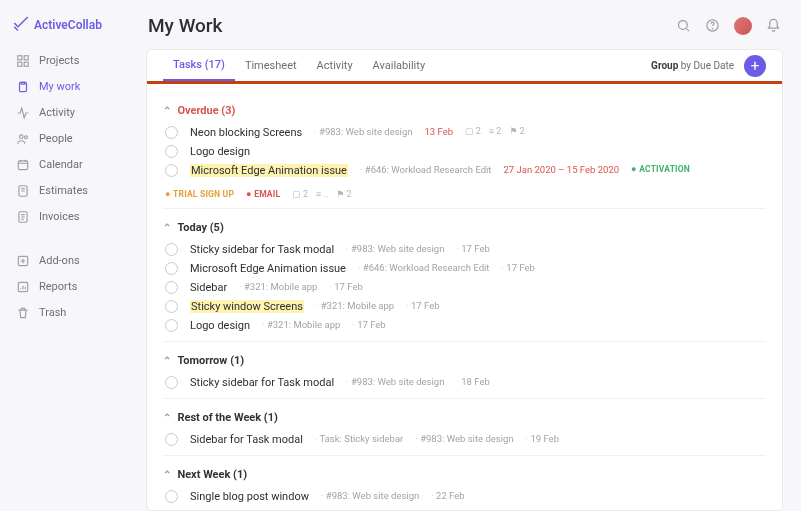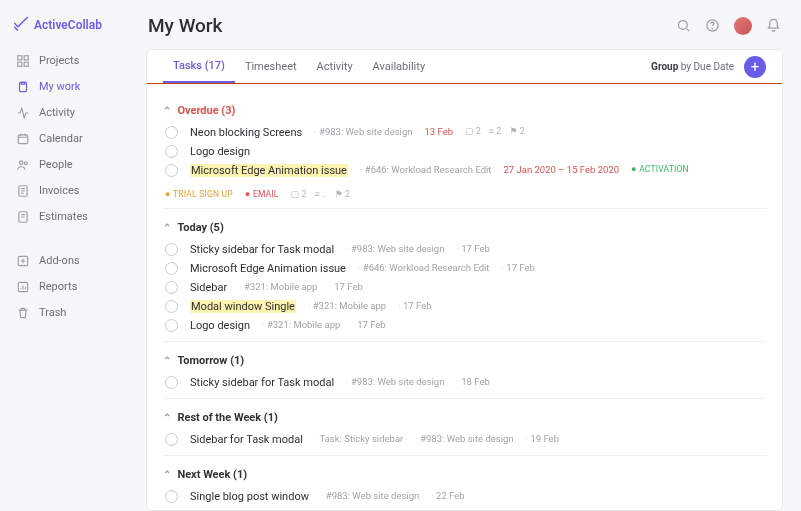--- a/index.html
+++ b/index.html
@@ -13,42 +13,42 @@
   .nav-item .ico{width:14px;height:14px;display:inline-flex;align-items:center;justify-content:center;color:#9ca0a6}
   .nav-item.active .ico{color:#6b5ce7}
   .nav-gap{height:14px}
   .main{flex:1;padding:14px 18px 0 6px;display:flex;flex-direction:column;min-width:0}
   .topbar{display:flex;align-items:center;justify-content:space-between;padding:0 2px 12px}
   .title{font-size:19px;font-weight:500;color:#2d2f33}
   .topicons{display:flex;align-items:center;gap:14px}
   .topicons .ico{color:#9ca0a6;width:15px;height:15px}
   .avatar{width:18px;height:18px;border-radius:50%;background:linear-gradient(135deg,#d77,#c55);display:inline-block}
   .panel{background:#fff;border:1px solid #e9e9ec;border-radius:6px;flex:1;display:flex;flex-direction:column;overflow:hidden}
-  .tabs{display:flex;align-items:center;border-bottom:1px solid #c2410c;padding:0 16px;height:34px;font-size:11px;color:#6b6f76}
+  .tabs{display:flex;align-items:center;border-bottom:3px solid #c2410c;padding:0 16px;height:34px;font-size:11px;color:#6b6f76}
   .tab{padding:0 10px;height:100%;display:flex;align-items:center;cursor:pointer}
   .tab.active{color:#6b5ce7;border-bottom:2px solid #6b5ce7;font-weight:500}
   .tabs-spacer{flex:1}
   .groupby{font-size:10px;color:#6b6f76}
   .groupby b{font-weight:700;color:#3a3c40}
   .plusbtn{width:22px;height:22px;border-radius:50%;background:#6b5ce7;color:#fff;display:flex;align-items:center;justify-content:center;margin-left:10px;font-size:15px;cursor:pointer}
   .content{flex:1;overflow-y:auto;padding:8px 16px 20px}
   .content::-webkit-scrollbar{width:6px}
   .content::-webkit-scrollbar-thumb{background:#d8d8dd;border-radius:3px}
   .section{padding:8px 0 6px;border-bottom:1px solid #f0eff2}
   .sec-head{display:flex;align-items:center;gap:6px;padding:4px 0 6px;font-size:11px;font-weight:700}
   .sec-head .chev{color:#9ca0a6;font-size:10px}
   .sec-head.overdue{color:#d9534f}
   .task{display:flex;align-items:flex-start;gap:12px;padding:3px 0 3px 2px;font-size:10.5px;flex-wrap:wrap}
   .chk{width:13px;height:13px;border:1.5px solid #c8c8ce;border-radius:50%;flex:0 0 13px;cursor:pointer}
   .tname{color:#2d2f33;font-size:11px}
   .hl{background:#fff3b0;padding:0 1px}
   .meta{color:#a2a3a8;font-size:9.5px}
   .meta.sep::before{content:"· ";color:#c8c8ce}
   .due-red{color:#d9534f;font-size:9.5px}
-  .lbl{font-size:8.5px;font-weight:400;letter-spacing:.2px}
+  .lbl{font-size:8.5px;font-weight:700;letter-spacing:.2px}
   .lbl::before{content:"● ";font-size:9px}
   .lbl.green{color:#3fb36a}
   .lbl.orange{color:#e6a03a}
   .lbl.red{color:#d9534f}
   .badges{display:flex;align-items:center;gap:8px;color:#b4b5bb;font-size:9px}
   .badges span{display:inline-flex;align-items:center;gap:2px}
   svg{display:block}
 </style>
 </head>
 <body>
@@ -87,53 +87,53 @@
       <span class="ico">
             <svg viewBox="0 0 24 24" width="14" height="14" fill="none" stroke="currentColor" stroke-width="2">
               <path d="M3 12h4l3-8 4 16 3-8h4"></path>
             </svg>
           </span>
       <span>Activity</span>
     </div>
     <div class="nav-item ">
       <span class="ico">
             <svg viewBox="0 0 24 24" width="14" height="14" fill="none" stroke="currentColor" stroke-width="2">
-              <rect x="4" y="5" width="16" height="15" rx="2"></rect>
-              <path d="M4 9h16M8 3v4M16 3v4"></path>
-            </svg>
-          </span>
-      <span>Calendar</span>
-    </div>
-    <div class="nav-item ">
-      <span class="ico">
-            <svg viewBox="0 0 24 24" width="14" height="14" fill="none" stroke="currentColor" stroke-width="2">
               <circle cx="9" cy="8" r="3"></circle>
               <path d="M3 20c0-3 3-5 6-5s6 2 6 5"></path>
               <circle cx="17" cy="9" r="2.5"></circle>
             </svg>
           </span>
       <span>People</span>
     </div>
     <div class="nav-item ">
       <span class="ico">
             <svg viewBox="0 0 24 24" width="14" height="14" fill="none" stroke="currentColor" stroke-width="2">
+              <rect x="4" y="5" width="16" height="15" rx="2"></rect>
+              <path d="M4 9h16M8 3v4M16 3v4"></path>
+            </svg>
+          </span>
+      <span>Calendar</span>
+    </div>
+    <div class="nav-item ">
+      <span class="ico">
+            <svg viewBox="0 0 24 24" width="14" height="14" fill="none" stroke="currentColor" stroke-width="2">
+              <rect x="5" y="3" width="14" height="18" rx="2"></rect>
+              <path d="M9 8h6M9 12h6"></path>
+            </svg>
+          </span>
+      <span>Estimates</span>
+    </div>
+    <div class="nav-item ">
+      <span class="ico">
+            <svg viewBox="0 0 24 24" width="14" height="14" fill="none" stroke="currentColor" stroke-width="2">
               <rect x="5" y="3" width="14" height="18" rx="2"></rect>
               <path d="M9 8h6M9 12h6M9 16h4"></path>
             </svg>
           </span>
       <span>Invoices</span>
-    </div>
-    <div class="nav-item ">
-      <span class="ico">
-            <svg viewBox="0 0 24 24" width="14" height="14" fill="none" stroke="currentColor" stroke-width="2">
-              <rect x="5" y="3" width="14" height="18" rx="2"></rect>
-              <path d="M9 8h6M9 12h6"></path>
-            </svg>
-          </span>
-      <span>Estimates</span>
     </div>
       </div>
     <div class="nav-gap"></div>
     <div id="nav-bottom">
     <div class="nav-item ">
       <span class="ico">
             <svg viewBox="0 0 24 24" width="14" height="14" fill="none" stroke="currentColor" stroke-width="2">
               <rect x="4" y="4" width="16" height="16" rx="2"></rect>
               <path d="M12 8v8M8 12h8"></path>
             </svg>
@@ -247,21 +247,21 @@
               <span class="meta sep">17 Feb</span>
             </div>
             <div class="task">
               <span class="chk"></span>
               <span class="tname ">Sidebar</span>
               <span class="meta sep">#321: Mobile app</span>
               <span class="meta sep">17 Feb</span>
             </div>
             <div class="task">
               <span class="chk"></span>
-              <span class="tname hl">Modal window Single</span>
+              <span class="tname hl">Sticky window Screens</span>
               <span class="meta sep">#321: Mobile app</span>
               <span class="meta sep">17 Feb</span>
             </div>
             <div class="task">
               <span class="chk"></span>
               <span class="tname ">Logo design</span>
               <span class="meta sep">#321: Mobile app</span>
               <span class="meta sep">17 Feb</span>
             </div>
           </div>

